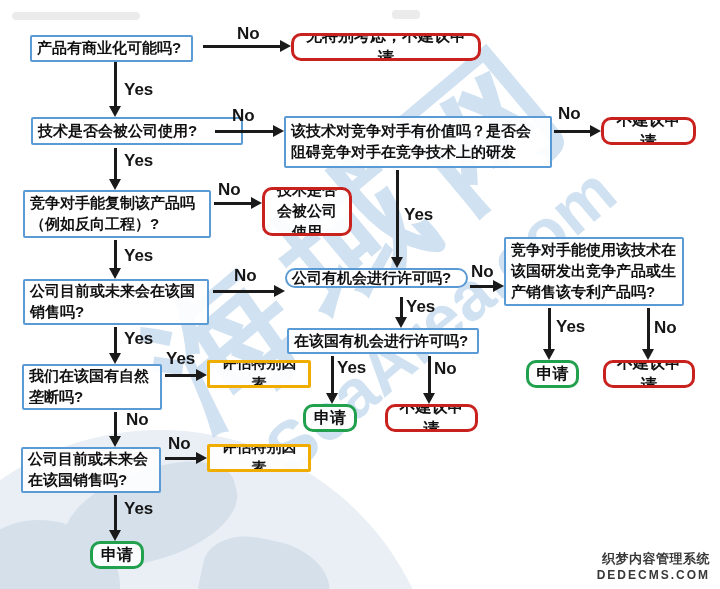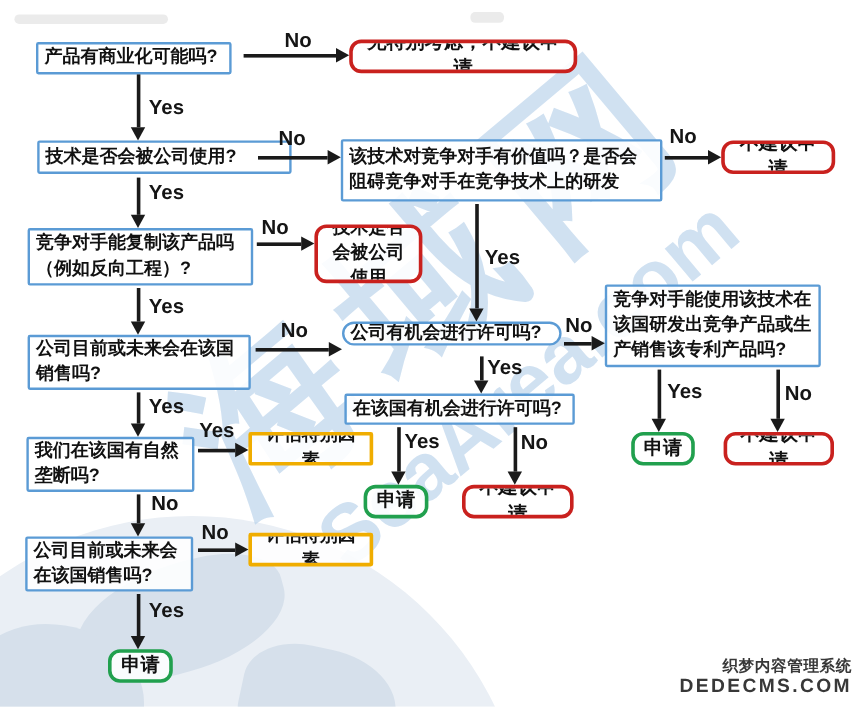--- a/index.html
+++ b/index.html
@@ -49,21 +49,21 @@
     border-top:11px solid var(--arrow,#1a1a1a);
   }
   .lbl { position:absolute; font-weight:bold; font-size:17px; z-index:2; color:#151515; }
   
   .footer {
     position:absolute; right:10px; bottom:7px; text-align:right; z-index:3;
     color:#383838; font-weight:bold;
     text-shadow:-1px -1px 0 #fff, 1px -1px 0 #fff, -1px 1px 0 #fff, 1px 1px 0 #fff, 0 0 2px #fff;
   }
   .footer .l1 { font-size:13px; letter-spacing:0.5px; }
-  .footer .l2 { font-size:16px; letter-spacing:2px; }
+  .footer .l2 { font-size:12px; letter-spacing:2px; }
 </style>
 </head>
 <body>
 
 <div id="stage">
 
   <div class="globe"></div>
   <div class="land" style="left:60px;top:470px;width:180px;height:90px;border-radius:60% 40% 55% 45%;transform:rotate(-15deg);"></div>
   <div class="land" style="left:-30px;top:520px;width:150px;height:120px;border-radius:50% 60% 40% 55%;"></div>
   <div class="land" style="left:200px;top:540px;width:130px;height:90px;border-radius:45% 55% 60% 40%;transform:rotate(12deg);"></div>

